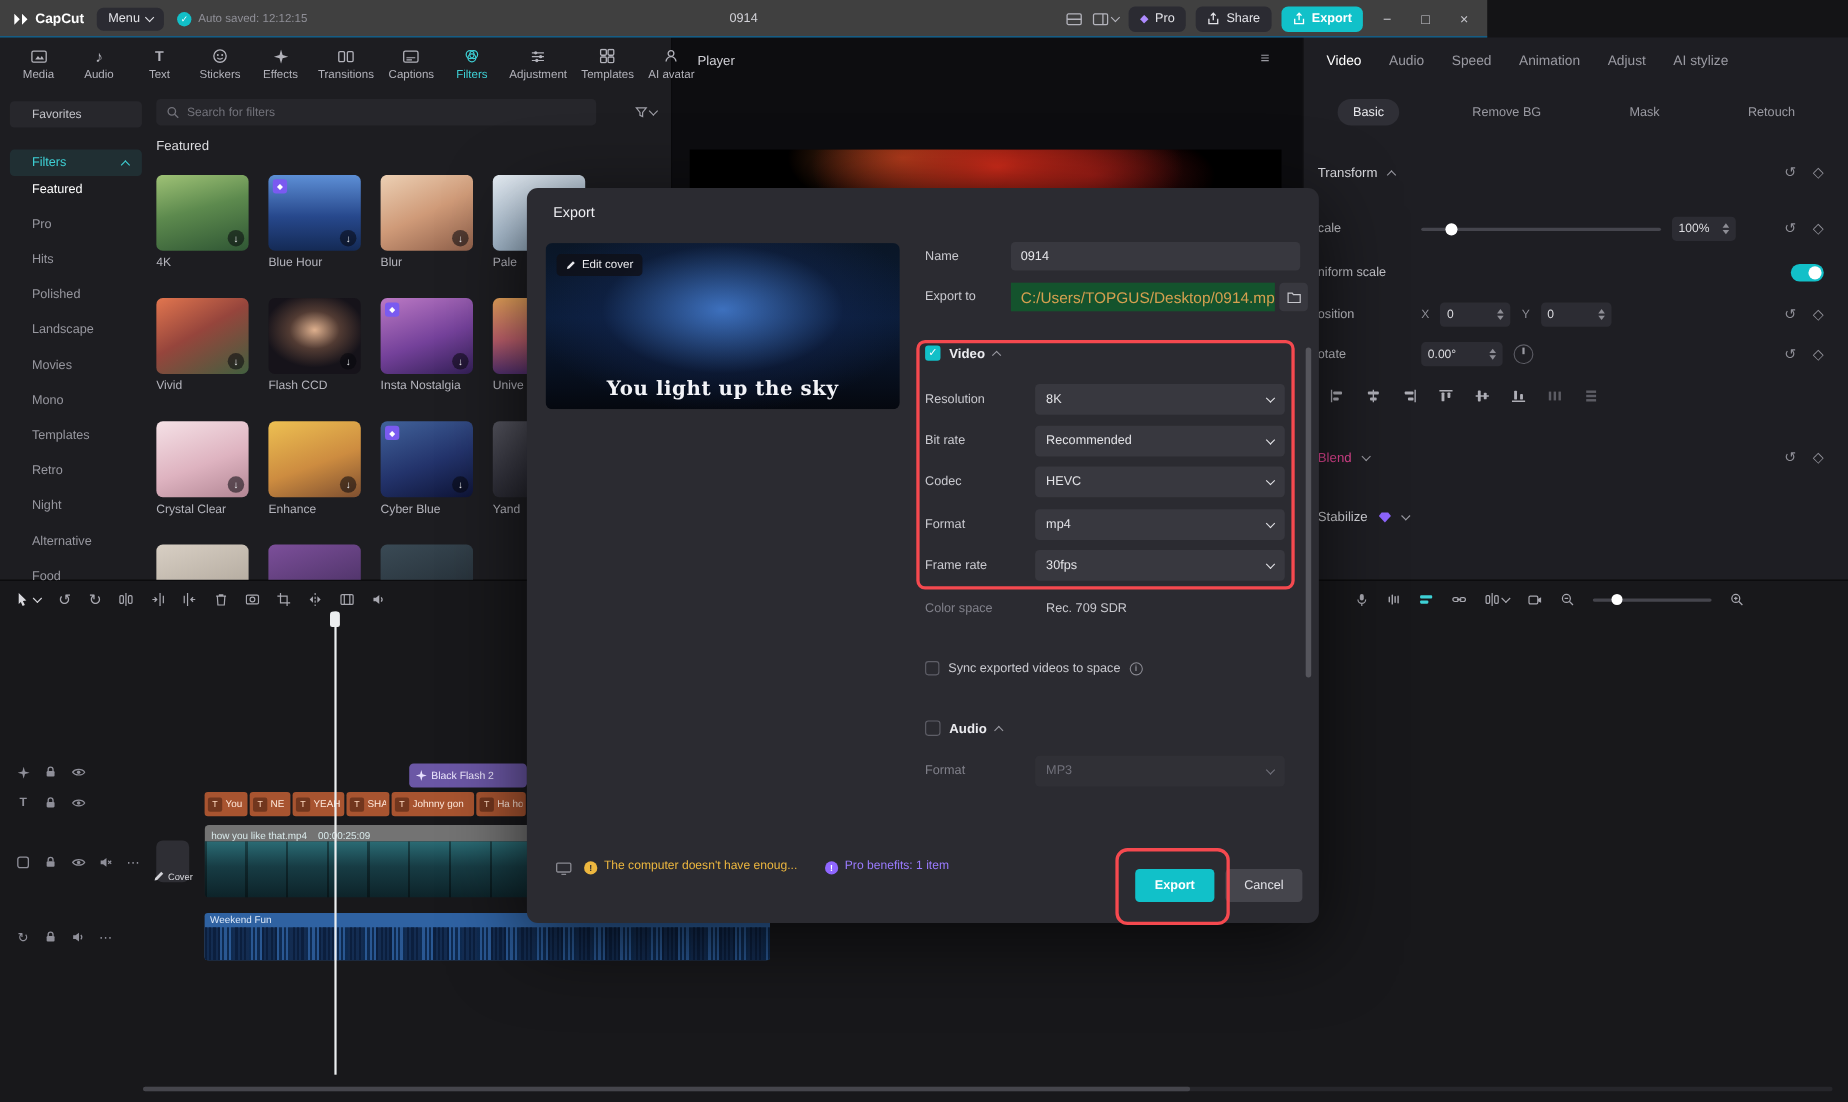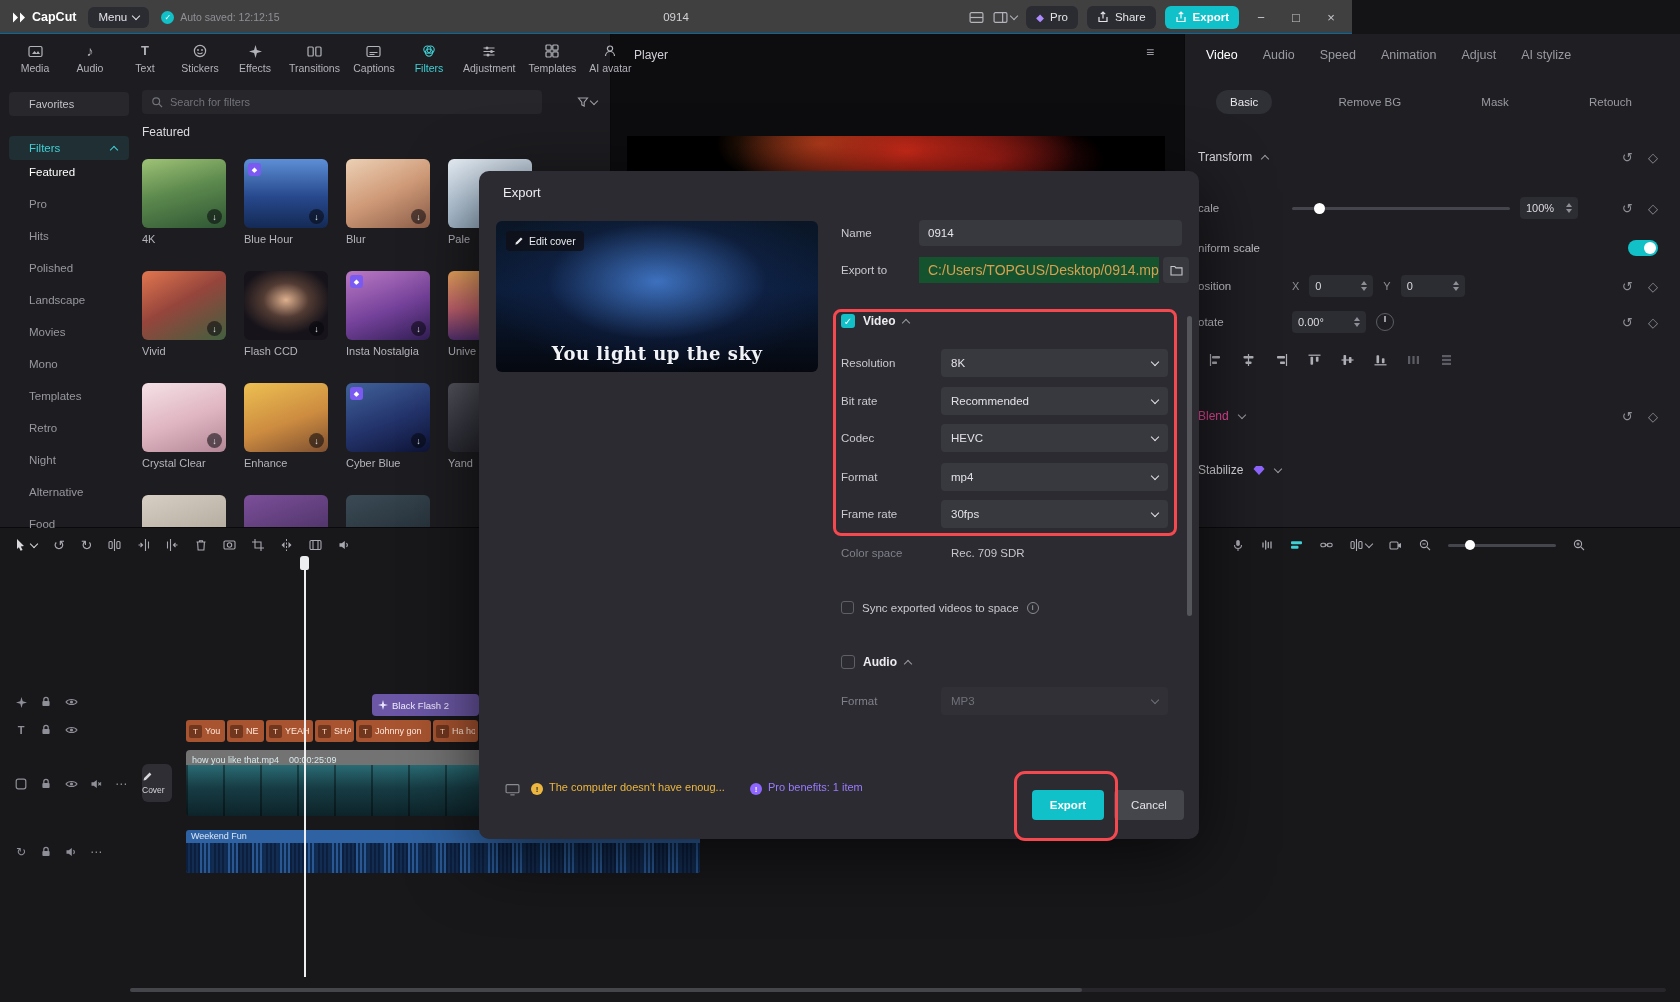--- a/index.html
+++ b/index.html
@@ -72,21 +72,21 @@
   .dim{color:#5c5c64}
   .cv{width:6px;height:6px;border-right:1.6px solid currentColor;border-bottom:1.6px solid currentColor;display:inline-block;flex:none}
   .cvd{transform:rotate(45deg);margin-top:-3px}
   .cvu{transform:rotate(-135deg);margin-top:3px}
   
   .ttools{left:14px;top:533px;height:24px;display:flex;gap:16px;align-items:center;color:#a8a8b0}
   .ttoolsR{left:1232px;top:533px;height:24px;display:flex;gap:17px;align-items:center;color:#a8a8b0}
   .tick{position:absolute;top:562px;font-size:10px;color:#63636c;border-left:1px solid #4a4a52;padding-left:4px;line-height:11px}
   .thdr{position:absolute;display:flex;gap:11px;align-items:center;color:#8f8f99}
   .thdr span{width:14px;display:flex;justify-content:center}
-  .coverbtn{left:142px;top:764px;width:30px;height:38px;background:#2e2e34;border-radius:6px;display:flex;flex-direction:column;align-items:flex-start;justify-content:center;gap:3px;color:#d5d5da;font-size:8.5px}
+  .coverbtn{left:142px;top:764px;width:30px;height:38px;background:#2e2e34;border-radius:6px;display:flex;flex-direction:row;align-items:flex-end;justify-content:center;gap:3px;color:#d5d5da;font-size:8.5px}
   .clip{position:absolute;border-radius:3px;overflow:hidden}
   .fxclip{background:#6b57a5;display:flex;align-items:center;gap:4px;padding:0 6px;color:#efeaff;font-size:9.5px;border-radius:4px}
   .tclip{background:#a85430;display:flex;align-items:center;gap:3px;padding:0 3px}
   .tchip{width:13px;height:13px;border-radius:2px;background:rgba(30,10,5,.4);color:#ffd9c0;font-size:8px;display:flex;align-items:center;justify-content:center;flex:none}
   .tl{font-size:9px;color:#ffe9dc;white-space:nowrap;overflow:hidden}
   .vhead{height:15px;background:#737373;display:flex;align-items:flex-end;gap:10px;padding:0 6px;color:#d8e9ea;font-size:9px;white-space:nowrap}
   .film{height:51px;background:
      repeating-linear-gradient(90deg,rgba(0,0,0,.38) 0 2px,rgba(0,0,0,0) 2px 37px),
      linear-gradient(180deg,#2a6b74 0%,#173c44 45%,#0d2329 100%)}
   .aclip{background:#2f62a2}

